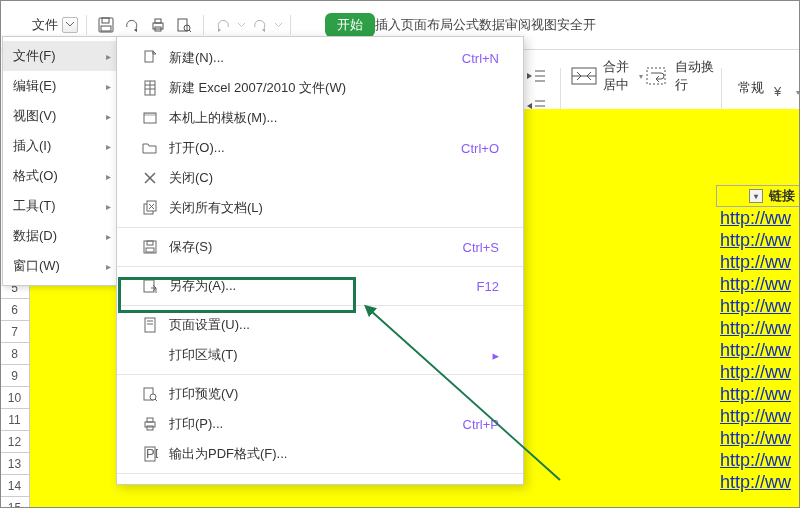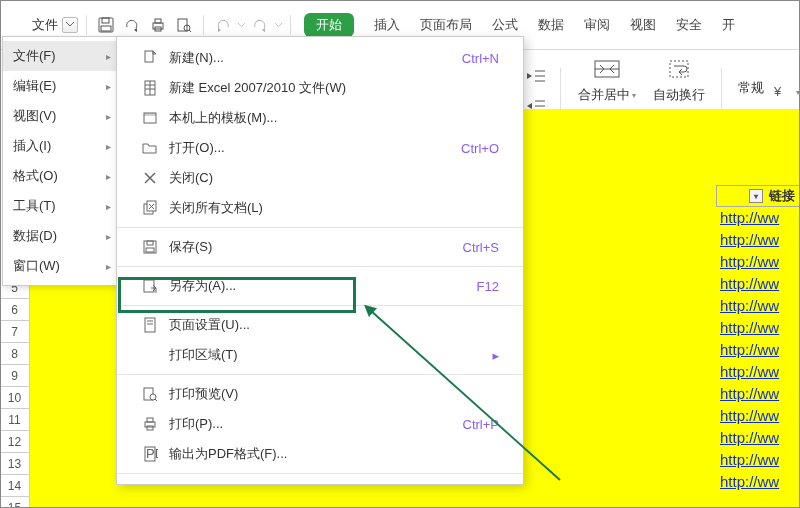--- a/index.html
+++ b/index.html
@@ -6,44 +6,44 @@
   body{background:#fff;width:800px;height:508px;overflow:hidden;position:relative;user-select:none}
   .border{position:absolute;inset:0;border:1px solid #888;pointer-events:none;z-index:999}
   
   .toolbar{height:50px;display:flex;align-items:center;padding:0 6px;border-bottom:1px solid #dcdcdc;gap:4px}
   .ham{width:18px;display:flex;flex-direction:column;gap:3px}
   .ham span{height:2px;background:#444}
   .file-top{display:flex;align-items:center;gap:2px;font-size:14px}
   .drop{width:16px;height:16px;border:1px solid #bbb;border-radius:2px;display:flex;align-items:center;justify-content:center;font-size:9px;color:#666;background:linear-gradient(#fff,#eee)}
   .divider{width:1px;height:20px;background:#ddd;margin:0 4px}
   .qat-ic{width:22px;height:22px;display:flex;align-items:center;justify-content:center;color:#555}
-  .tabs{display:flex;align-items:center;gap:20px;margin-left:5px;font-size:14px}
+  .tabs{display:flex;align-items:center;margin-left:26px;font-size:14px}
   .tab{color:#444}
   .tab.start{background:#2e9f46;color:#fff;padding:3px 12px;border-radius:6px;font-weight:500}
   .tab.cut{color:#444}
   
   .ribbon{height:74px;border-bottom:1px solid #dcdcdc;position:relative}
   .rib-right{position:absolute;right:0;top:0;display:flex;align-items:flex-start;height:100%;padding-top:8px}
   .rib-ic{width:28px;height:28px;display:flex;align-items:center;justify-content:center;color:#555}
-  .rib-big{display:flex;flex-direction:column;align-items:center;justify-content:center;width:72px;gap:6px;font-size:12px;color:#444}
+  .rib-big{display:flex;align-items:center;justify-content:center;width:72px;gap:6px;font-size:12px;color:#444}
   .rib-bigic{width:26px;height:22px;display:flex;align-items:center;justify-content:center}
   .rib-drop{display:flex;align-items:center;gap:2px}
   .rib-d{font-size:8px;color:#888}
   .rib-norm{display:flex;align-items:center;gap:2px;height:36px;padding:0 6px;margin-top:6px;font-size:13px;color:#444}
   .rib-sep{width:1px;height:54px;background:#e0e0e0;margin-top:10px}
   
   .grid-wrap{position:absolute;top:109px;left:0;right:0;bottom:0;overflow:hidden}
   .grid{display:flex;height:100%}
   .rowhdr{width:30px;background:#fff;border-right:1px solid #ccc}
   .rowhdr div{height:22px;border-bottom:1px solid #ccc;display:flex;align-items:center;justify-content:center;font-size:12px;color:#555}
   .yellow{flex:1;background:#ffff00;position:relative}
   .colhdr{position:absolute;top:0;right:0;width:84px;height:22px;border:1px solid #aaa;display:flex;align-items:center;justify-content:flex-end;padding-right:4px;background:#ffff00;font-size:15px;font-weight:600;gap:6px}
   .filt{width:14px;height:14px;border:1px solid #888;display:flex;align-items:center;justify-content:center;font-size:8px;color:#555;background:#f4f4f4}
   .links{position:absolute;top:22px;right:0;width:80px}
-  .links a{display:block;height:22px;line-height:22px;color:#1030c0;text-decoration:underline;font-size:15px;white-space:nowrap;overflow:hidden}
+  .links a{display:block;height:22px;line-height:22px;color:#1030c0;text-decoration:underline;font-size:18px;white-space:nowrap;overflow:hidden}
   
   .submenu{position:absolute;top:36px;left:2px;width:120px;background:#fff;border:1px solid #ccc;box-shadow:2px 2px 6px rgba(0,0,0,.15);padding:4px 0;z-index:50}
   .subitem{height:30px;display:flex;align-items:center;justify-content:space-between;padding:0 10px;font-size:13px;color:#333}
   .subitem.hi{background:#eaeaea}
   .chev{font-size:10px;color:#888}
   
   .flyout{position:absolute;top:36px;left:116px;width:408px;background:#fff;border:1px solid #ccc;box-shadow:3px 3px 10px rgba(0,0,0,.18);padding:6px 0;z-index:60}
   .mitem{height:30px;display:flex;align-items:center;padding:0 24px;gap:10px;font-size:13px;color:#333}
   .mitem .sc{margin-left:auto;color:#8b5cf6;font-size:13px}
   .mitem .ic{width:18px;height:18px;display:flex;align-items:center;justify-content:center;color:#666}

